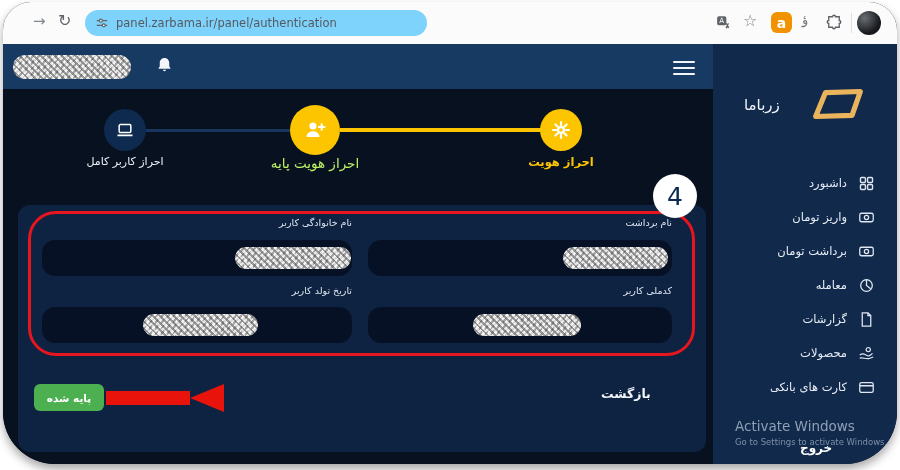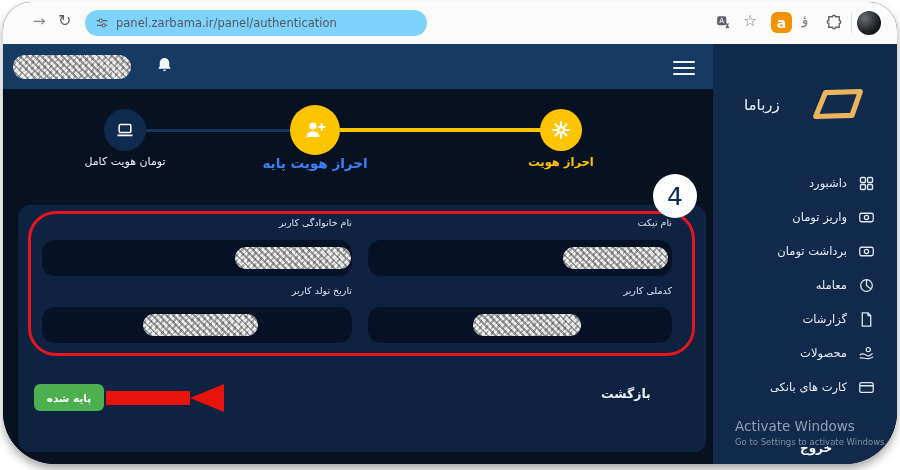--- a/index.html
+++ b/index.html
@@ -46,21 +46,21 @@
   .main{position:absolute;left:0;top:45px;width:710px;height:375px;background:#081120;}
   .line{position:absolute;}
   .line-yellow{left:337px;top:39px;width:201px;height:3.5px;background:#fdc500;}
   .line-navy{left:143px;top:40px;width:146px;height:2.5px;background:#16355f;}
   .node{position:absolute;border-radius:50%;display:flex;align-items:center;justify-content:center;}
   .node-1{left:537px;top:20px;width:42px;height:42px;background:#fdc500;}
   .node-2{left:287px;top:16px;width:50px;height:50px;background:#fdc500;}
   .node-3{left:101px;top:20px;width:42px;height:42px;background:#0e2a4f;}
   .step-label{position:absolute;text-align:center;}
   .sl-1{left:498px;top:66px;width:120px;color:#fdc500;font-size:11.5px;font-weight:bold;}
-  .sl-2{left:232px;top:66px;width:160px;color:#3b82f6;font-size:13.5px;font-weight:bold;}
+  .sl-2{left:232px;top:66px;width:160px;color:#bef264;font-size:13.5px;font-weight:normal;}
   .sl-3{left:52px;top:66px;width:140px;color:#eef2f8;font-size:11px;}
   .panel{position:absolute;left:15px;top:116px;width:688px;height:247px;background:#0e2342;border-radius:12px;}
   .red-rect{position:absolute;left:25px;top:122px;width:667px;height:145px;border:3.5px solid #e6151e;
     border-radius:28px;box-sizing:border-box;z-index:3;pointer-events:none;}
   .badge{position:absolute;left:650px;top:85px;width:44px;height:44px;border-radius:50%;background:#ffffff;
     color:#0d2a52;font-size:25px;display:flex;align-items:center;justify-content:center;z-index:4;}
   .field-label{position:absolute;color:#dfe6f2;font-size:9.5px;z-index:2;}
   .fl-r{left:365px;width:304px;text-align:right;padding-left:0;}
   .fl-l{left:39px;width:310px;text-align:right;}
   .input{position:absolute;height:36px;background:#071126;border-radius:13px;z-index:2;}
@@ -267,27 +267,27 @@
       <div class="node node-3">
         <span>
           <svg width="20" height="20" viewBox="0 0 24 24" fill="none" stroke="#fff" stroke-width="1.8">
             <rect x="5" y="5.5" width="14" height="9.5" rx="1.5"></rect>
             <line x1="3" y1="18.5" x2="21" y2="18.5" stroke-width="2.2"></line>
           </svg>
         </span>
       </div>
       <div class="step-label sl-1">احراز هویت</div>
       <div class="step-label sl-2">احراز هویت پایه</div>
-      <div class="step-label sl-3">تومان هویت کامل</div>
+      <div class="step-label sl-3">احراز کاربر کامل</div>
 
       <div class="panel"></div>
       <div class="red-rect"></div>
       <div class="badge">4</div>
 
-      <div class="field-label fl-r lbl1">نام تیکت</div>
+      <div class="field-label fl-r lbl1">نام برداشت</div>
       <div class="input in-r row1">
         <div class="censor cz1"></div>
       </div>
 
       <div class="field-label fl-l lbl1">نام خانوادگی کاربر</div>
       <div class="input in-l row1">
         <div class="censor cz2"></div>
       </div>
 
       <div class="field-label fl-r lbl2">کدملی کاربر</div>

